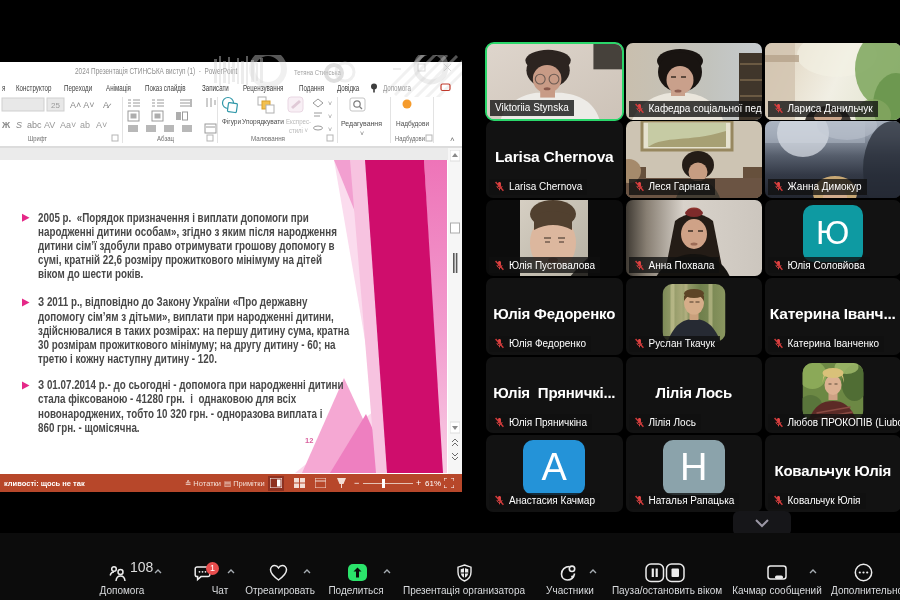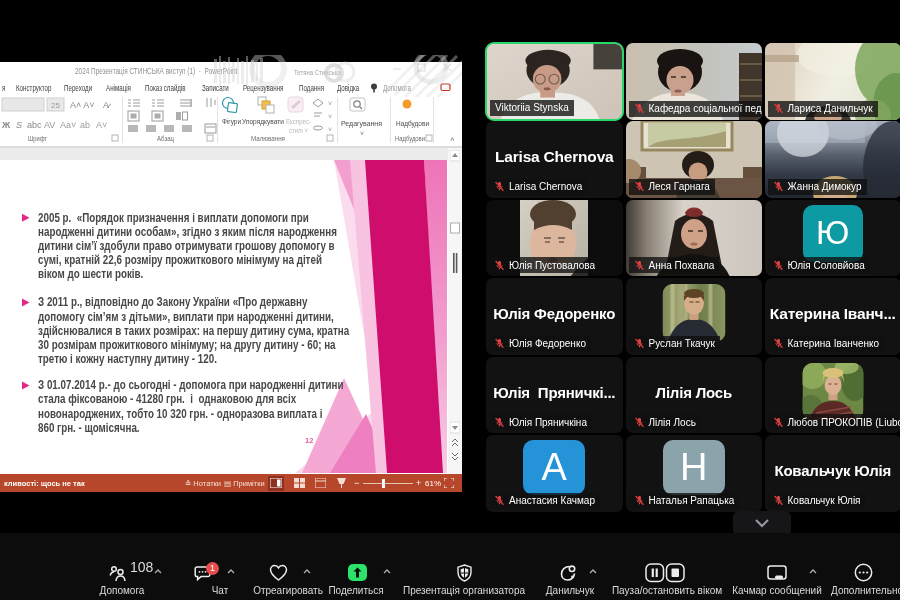--- a/index.html
+++ b/index.html
@@ -627,21 +627,21 @@
         <polyline points="1,4 4,1 7,4" fill="none" stroke="#a7adb3" stroke-width="1.4"></polyline>
       </svg>
 <div class="tbl" style="left:220px">Чат</div>
 
 <svg class="a" style="left:269px;top:31px" width="19" height="18" viewBox="0 0 19 18">
 <path d="M9.5 16 C4 12 1.5 9 1.5 5.8 C1.5 3.3 3.4 1.5 5.7 1.5 C7.3 1.5 8.7 2.4 9.5 3.8 C10.3 2.4 11.7 1.5 13.3 1.5 C15.6 1.5 17.5 3.3 17.5 5.8 C17.5 9 15 12 9.5 16 Z" fill="none" stroke="#ececec" stroke-width="1.5"></path>
 </svg>
 <svg class="chv" style="left:303px;top:36px">
         <polyline points="1,4 4,1 7,4" fill="none" stroke="#a7adb3" stroke-width="1.4"></polyline>
       </svg>
-<div class="tbl" style="left:288px">Отреагировать</div>
+<div class="tbl" style="left:280px">Отреагировать</div>
 
 <div class="a" style="left:348px;top:31px;width:19px;height:17px;border-radius:5px;background:#2be36b"></div>
 <svg class="a" style="left:352px;top:34px" width="11" height="11" viewBox="0 0 11 11">
         <path d="M5.5 0.5 L9.5 4.5 L7 4.5 L7 10.5 L4 10.5 L4 4.5 L1.5 4.5 Z" fill="#0b0b0b"></path>
       </svg>
 <svg class="chv" style="left:383px;top:36px">
         <polyline points="1,4 4,1 7,4" fill="none" stroke="#a7adb3" stroke-width="1.4"></polyline>
       </svg>
 <div class="tbl" style="left:356px">Поделиться</div>
 
@@ -655,21 +655,21 @@
 <svg class="a" style="left:559px;top:31px" width="18" height="18" viewBox="0 0 18 18">
 <g fill="none" stroke="#ececec" stroke-width="1.6">
 <circle cx="13" cy="4.8" r="2.7"></circle>
 <path d="M10.5 2.5 C6 2.5 2.5 5.5 2.5 10 C2.5 13.5 5 16 8.3 16 C11.8 16 14.8 13.6 15.6 9.5"></path>
 </g>
 <circle cx="13.5" cy="12.8" r="1.4" fill="#ececec"></circle>
       </svg>
 <svg class="chv" style="left:589px;top:36px">
         <polyline points="1,4 4,1 7,4" fill="none" stroke="#a7adb3" stroke-width="1.4"></polyline>
       </svg>
-<div class="tbl" style="left:570px">Данильчук</div>
+<div class="tbl" style="left:570px">Участники</div>
 
 <svg class="a" style="left:645px;top:30px" width="40" height="20" viewBox="0 0 40 20">
 <rect x="1" y="1" width="17.5" height="17.5" rx="5" fill="none" stroke="#ececec" stroke-width="1.5"></rect>
 <rect x="6.7" y="5.5" width="2.2" height="8.5" fill="#ececec"></rect>
         <rect x="10.6" y="5.5" width="2.2" height="8.5" fill="#ececec"></rect>
 <rect x="21.5" y="1" width="17.5" height="17.5" rx="5" fill="none" stroke="#ececec" stroke-width="1.5"></rect>
 <rect x="26.5" y="5.5" width="7.5" height="8.5" rx="1" fill="#ececec"></rect>
 </svg>
 <div class="tbl" style="left:667px">Пауза/остановить віком</div>
 

